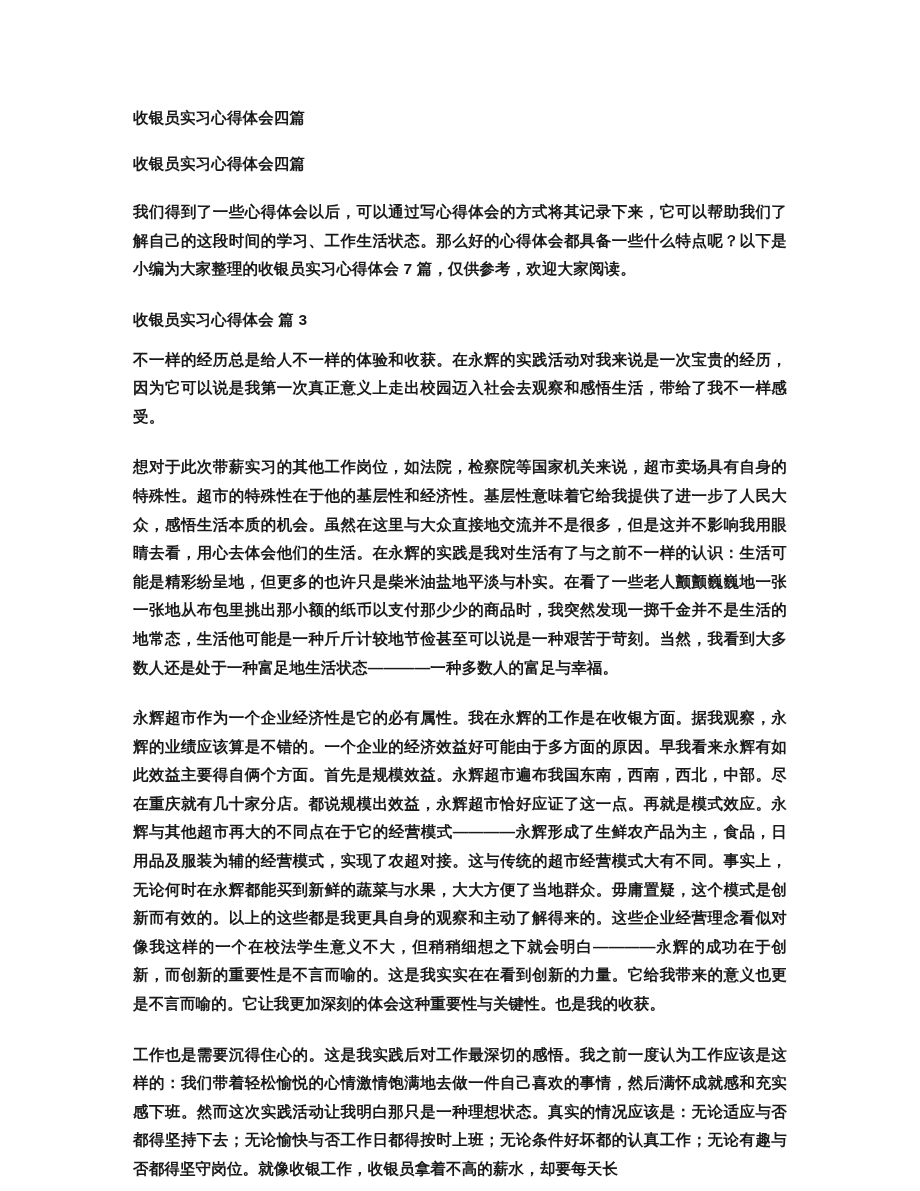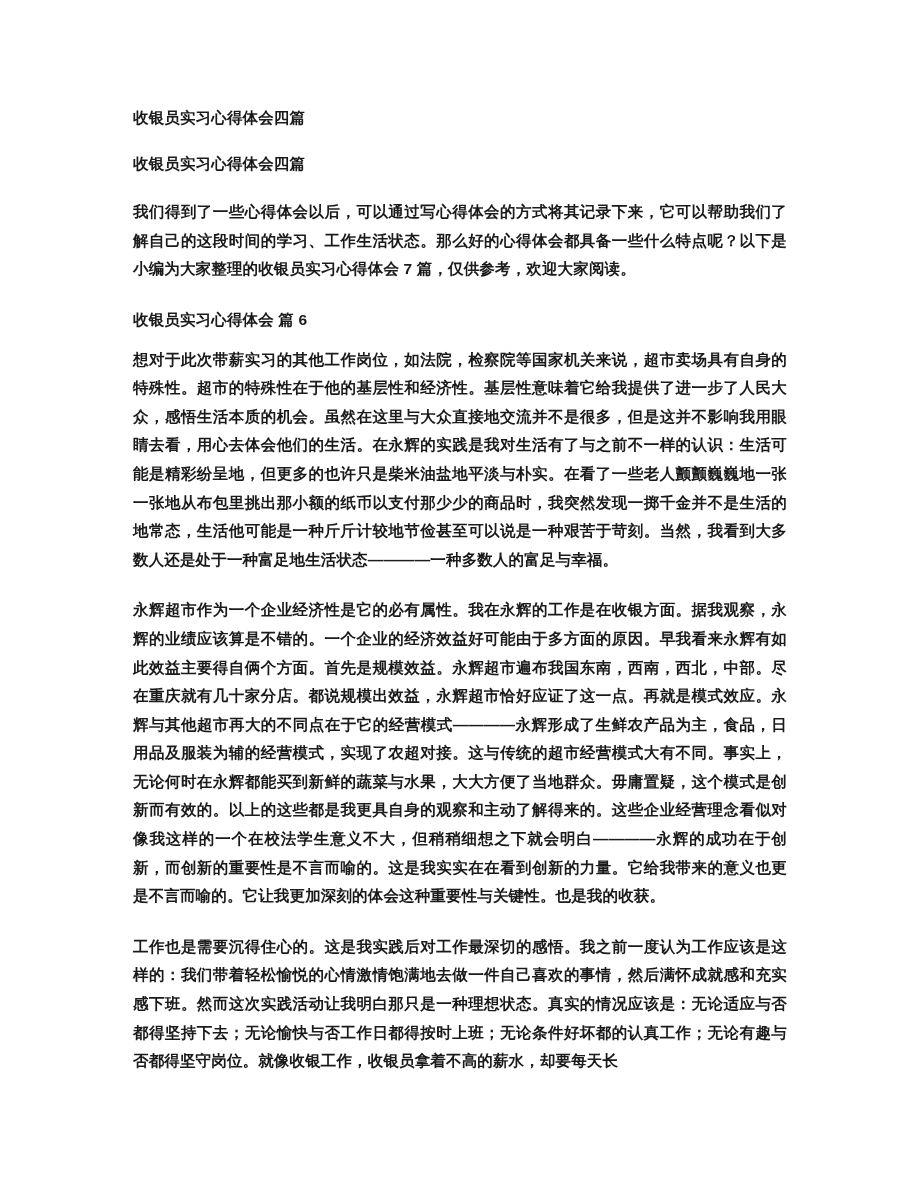--- a/index.html
+++ b/index.html
@@ -68,22 +68,23 @@
 
 <div class="page">
   <div class="content">
 
     <div class="doc-text title-main">收银员实习心得体会四篇</div>
 
     <div class="doc-text title-repeat">收银员实习心得体会四篇</div>
 
     <p class="doc-text intro-para">我们得到了一些心得体会以后，可以通过写心得体会的方式将其记录下来，它可以帮助我们了解自己的这段时间的学习、工作生活状态。那么好的心得体会都具备一些什么特点呢？以下是小编为大家整理的收银员实习心得体会 7 篇，仅供参考，欢迎大家阅读。</p>
 
-    <div class="doc-text section-heading">收银员实习心得体会 篇 6</div>
+    <div class="doc-text section-heading">收银员实习心得体会 篇 3</div>
 
+    <p class="doc-text body-para">不一样的经历总是给人不一样的体验和收获。在永辉的实践活动对我来说是一次宝贵的经历，因为它可以说是我第一次真正意义上走出校园迈入社会去观察和感悟生活，带给了我不一样感受。</p>
 
     <p class="doc-text body-para">想对于此次带薪实习的其他工作岗位，如法院，检察院等国家机关来说，超市卖场具有自身的特殊性。超市的特殊性在于他的基层性和经济性。基层性意味着它给我提供了进一步了人民大众，感悟生活本质的机会。虽然在这里与大众直接地交流并不是很多，但是这并不影响我用眼睛去看，用心去体会他们的生活。在永辉的实践是我对生活有了与之前不一样的认识：生活可能是精彩纷呈地，但更多的也许只是柴米油盐地平淡与朴实。在看了一些老人颤颤巍巍地一张一张地从布包里挑出那小额的纸币以支付那少少的商品时，我突然发现一掷千金并不是生活的地常态，生活他可能是一种斤斤计较地节俭甚至可以说是一种艰苦于苛刻。当然，我看到大多数人还是处于一种富足地生活状态————一种多数人的富足与幸福。</p>
 
     <p class="doc-text body-para">永辉超市作为一个企业经济性是它的必有属性。我在永辉的工作是在收银方面。据我观察，永辉的业绩应该算是不错的。一个企业的经济效益好可能由于多方面的原因。早我看来永辉有如此效益主要得自俩个方面。首先是规模效益。永辉超市遍布我国东南，西南，西北，中部。尽在重庆就有几十家分店。都说规模出效益，永辉超市恰好应证了这一点。再就是模式效应。永辉与其他超市再大的不同点在于它的经营模式————永辉形成了生鲜农产品为主，食品，日用品及服装为辅的经营模式，实现了农超对接。这与传统的超市经营模式大有不同。事实上，无论何时在永辉都能买到新鲜的蔬菜与水果，大大方便了当地群众。毋庸置疑，这个模式是创新而有效的。以上的这些都是我更具自身的观察和主动了解得来的。这些企业经营理念看似对像我这样的一个在校法学生意义不大，但稍稍细想之下就会明白————永辉的成功在于创新，而创新的重要性是不言而喻的。这是我实实在在看到创新的力量。它给我带来的意义也更是不言而喻的。它让我更加深刻的体会这种重要性与关键性。也是我的收获。</p>
 
     <p class="doc-text body-para">工作也是需要沉得住心的。这是我实践后对工作最深切的感悟。我之前一度认为工作应该是这样的：我们带着轻松愉悦的心情激情饱满地去做一件自己喜欢的事情，然后满怀成就感和充实感下班。然而这次实践活动让我明白那只是一种理想状态。真实的情况应该是：无论适应与否都得坚持下去；无论愉快与否工作日都得按时上班；无论条件好坏都的认真工作；无论有趣与否都得坚守岗位。就像收银工作，收银员拿着不高的薪水，却要每天长</p>
 
   </div>
 </div>
 

